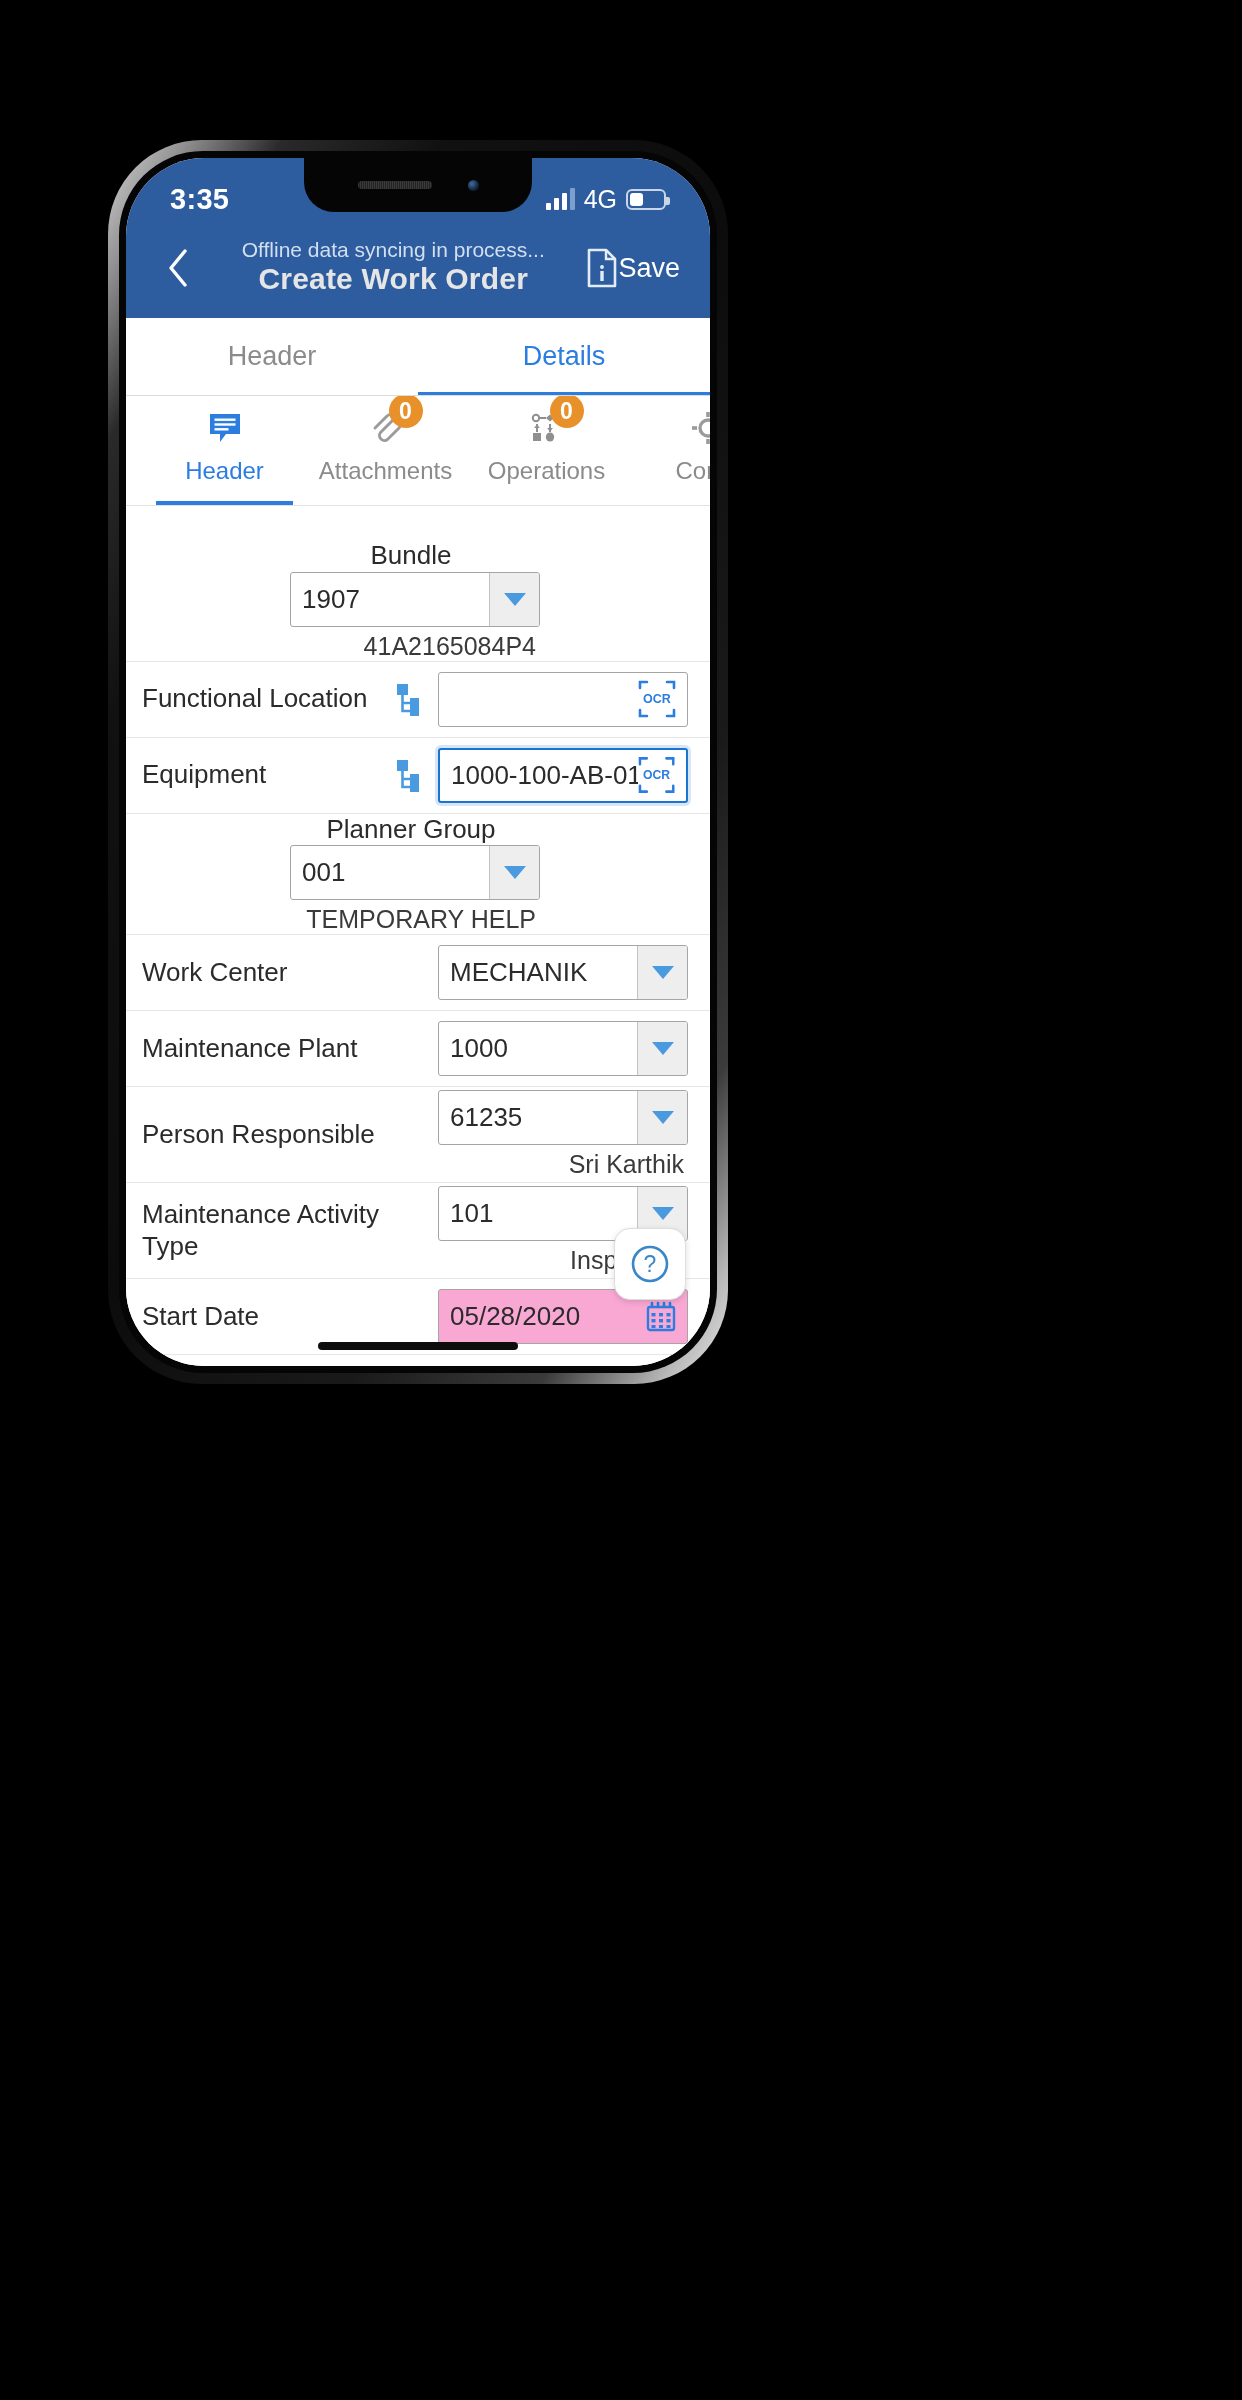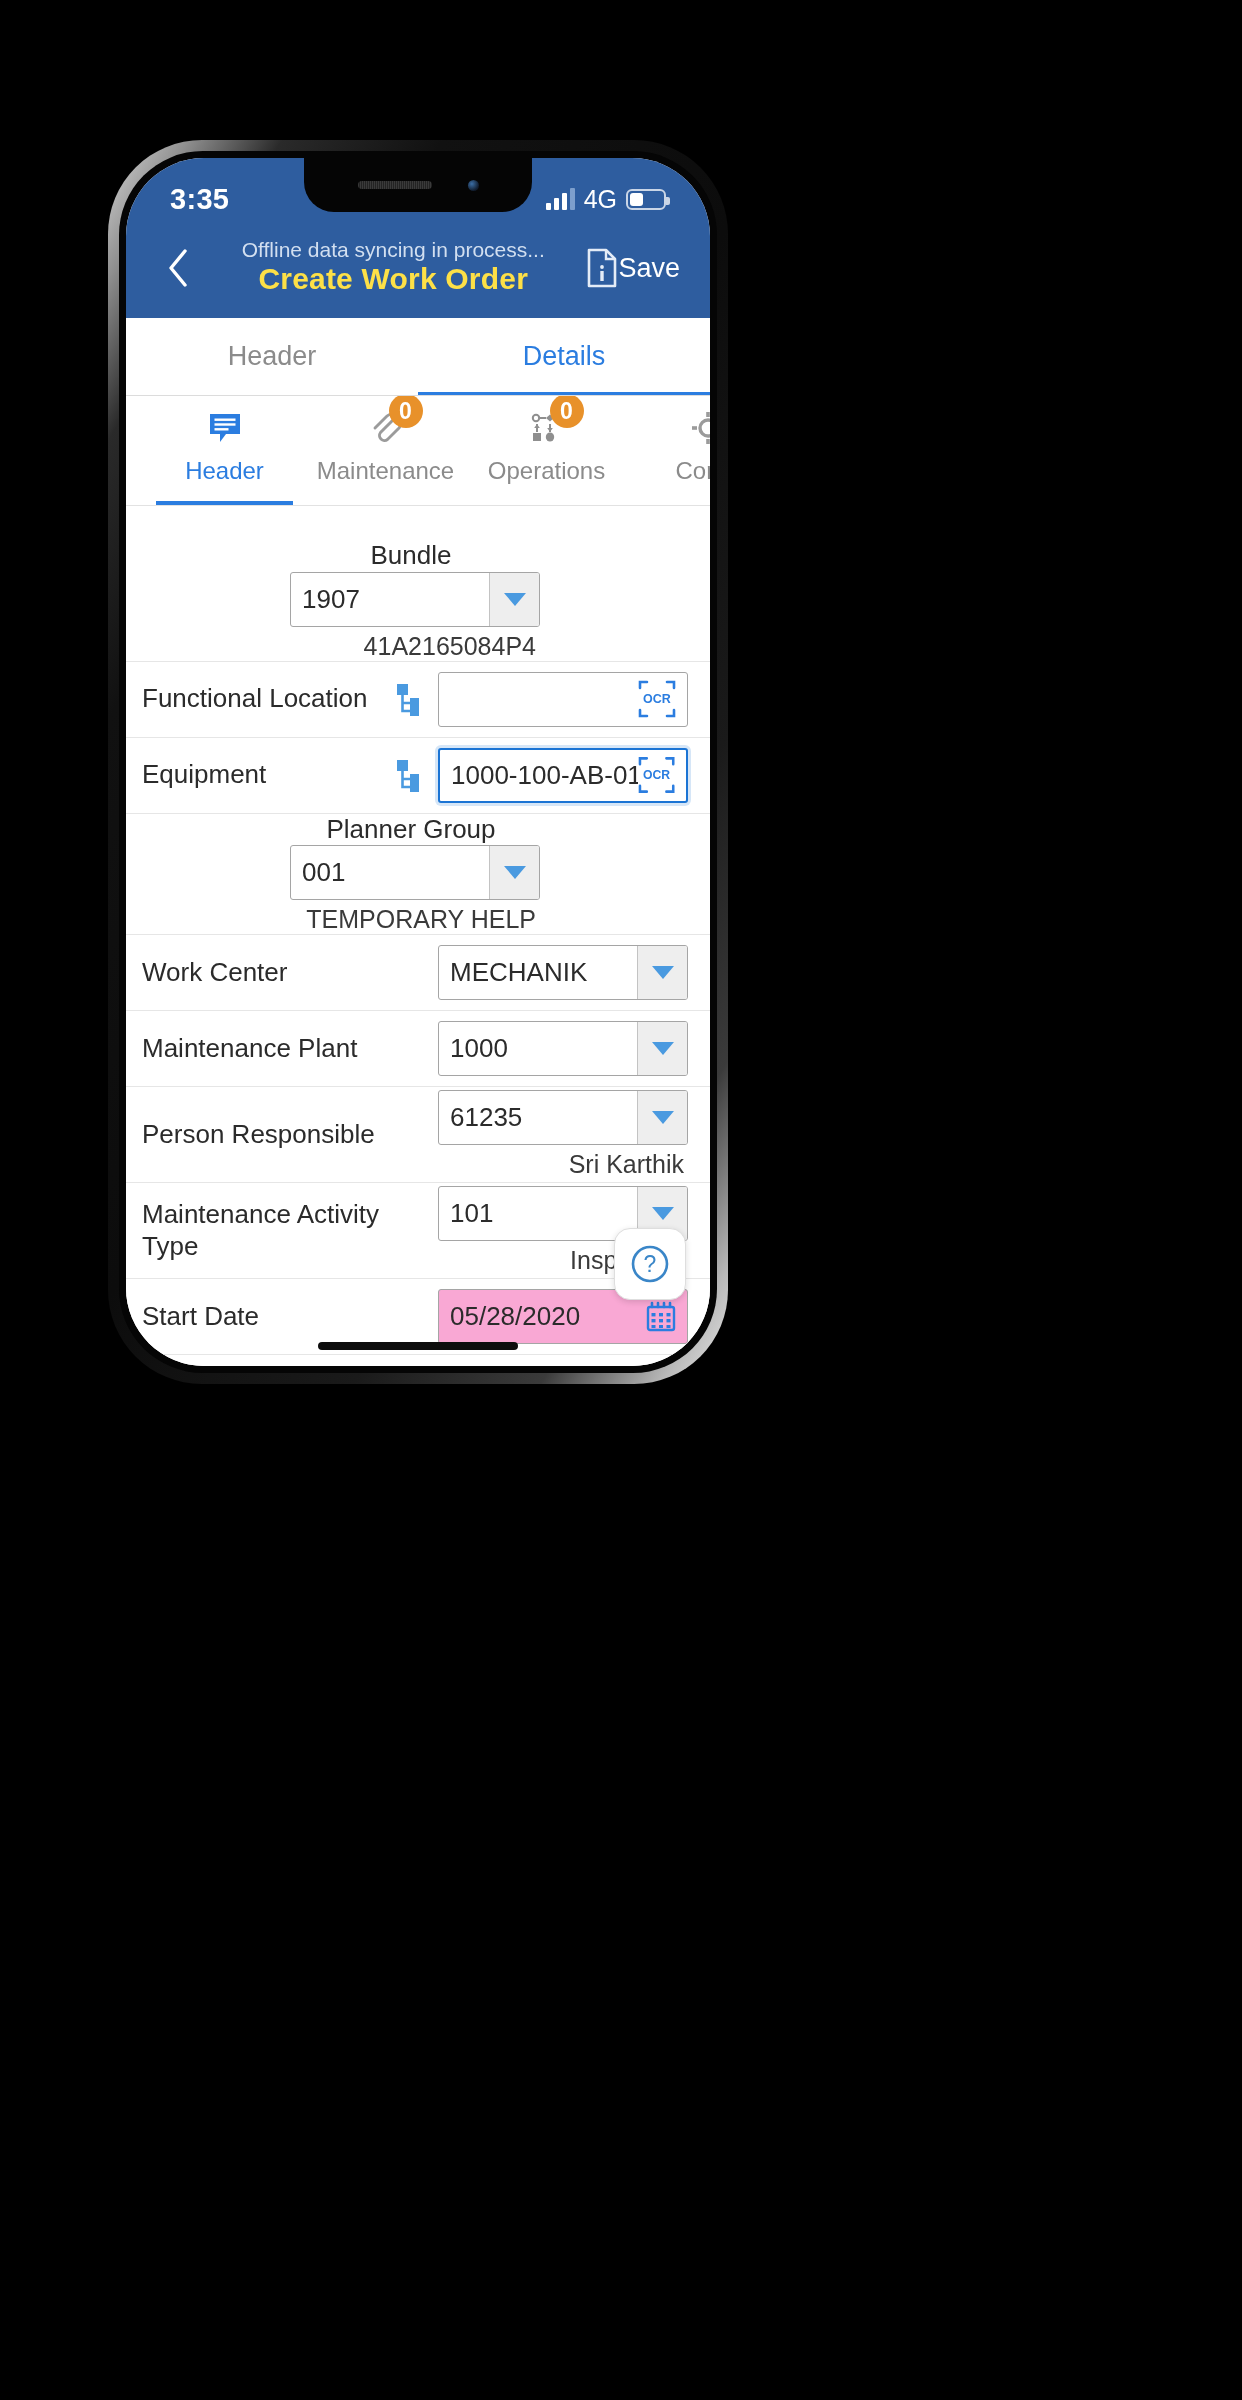--- a/index.html
+++ b/index.html
@@ -103,21 +103,21 @@
     cursor:pointer;
   }
   #nav-center{
     flex:1 1 auto; text-align:center; padding-bottom:2px;
   }
   #sync-status{
     color:#d2dff0; font-size:21px; line-height:1.1; font-weight:400;
     margin-bottom:1px;
   }
   #nav-title{
-    color:#fde047; font-size:30px; font-weight:700; letter-spacing:.2px;
+    color:#e5e5e5; font-size:30px; font-weight:700; letter-spacing:.2px;
   }
   #nav-right{display:flex; align-items:center; flex:0 0 auto;}
   #save-btn{color:#fff; font-size:27px; cursor:pointer;}
 
   
   #main-tabs{
     display:flex; background:#fff;
     border-bottom:1px solid #dcdcdc;
     height:78px;
   }
@@ -327,21 +327,21 @@
           <span class="it-label">Header</span>
         </div>
 
         <div class="icon-tab">
           <span class="it-icon">
             <svg width="34" height="34" viewBox="0 0 34 34">
               <path d="M24 9 L11.5 21.5 a5 5 0 0 0 7 7 L30 17 a8.5 8.5 0 0 0 -12 -12 L6 17" fill="none" stroke="#9b9b9b" stroke-width="2.9" stroke-linecap="round"></path>
             </svg>
             <span class="badge">0</span>
           </span>
-          <span class="it-label">Maintenance</span>
+          <span class="it-label">Attachments</span>
         </div>
 
         <div class="icon-tab">
           <span class="it-icon">
             <svg width="34" height="34" viewBox="0 0 34 34">
               <circle cx="6" cy="7" r="3.2" fill="none" stroke="#8f8f8f" stroke-width="2"></circle>
               <path d="M10 7 h6" stroke="#8f8f8f" stroke-width="2"></path>
               <polygon points="16,7 20,3.5 24,7 20,10.5" fill="#8f8f8f"></polygon>
               <path d="M7 13 v8 M20 13 v8" stroke="#8f8f8f" stroke-width="2"></path>
               <polygon points="7,13 4.2,17 9.8,17" fill="#8f8f8f"></polygon>

